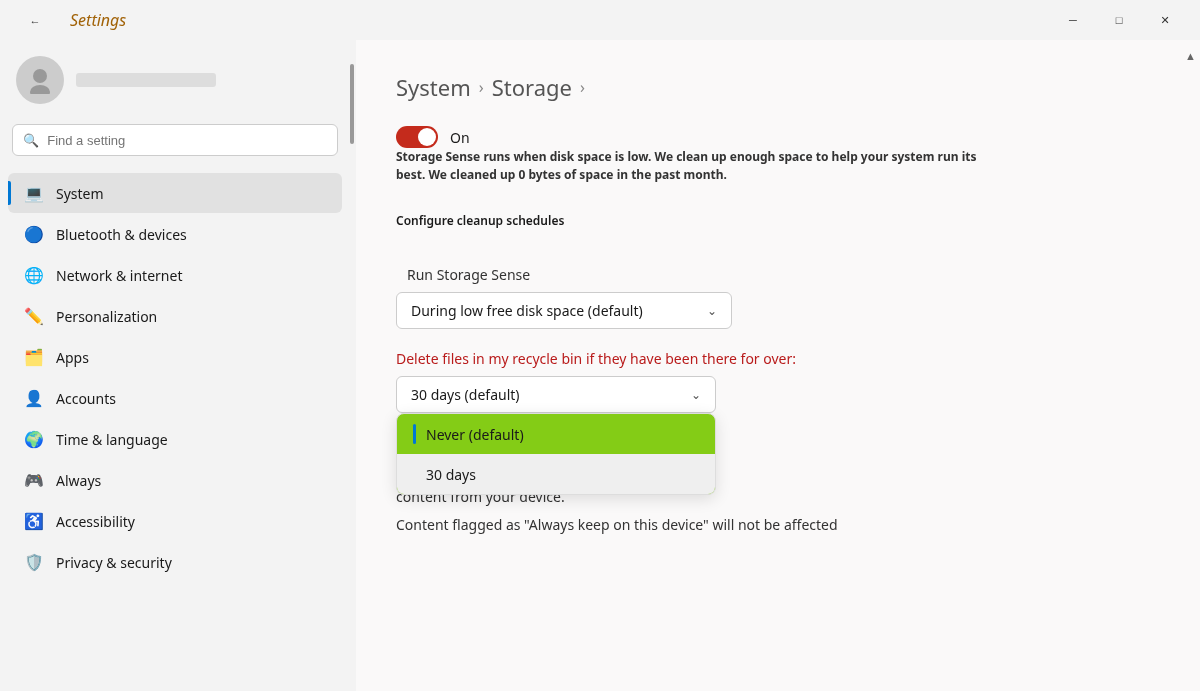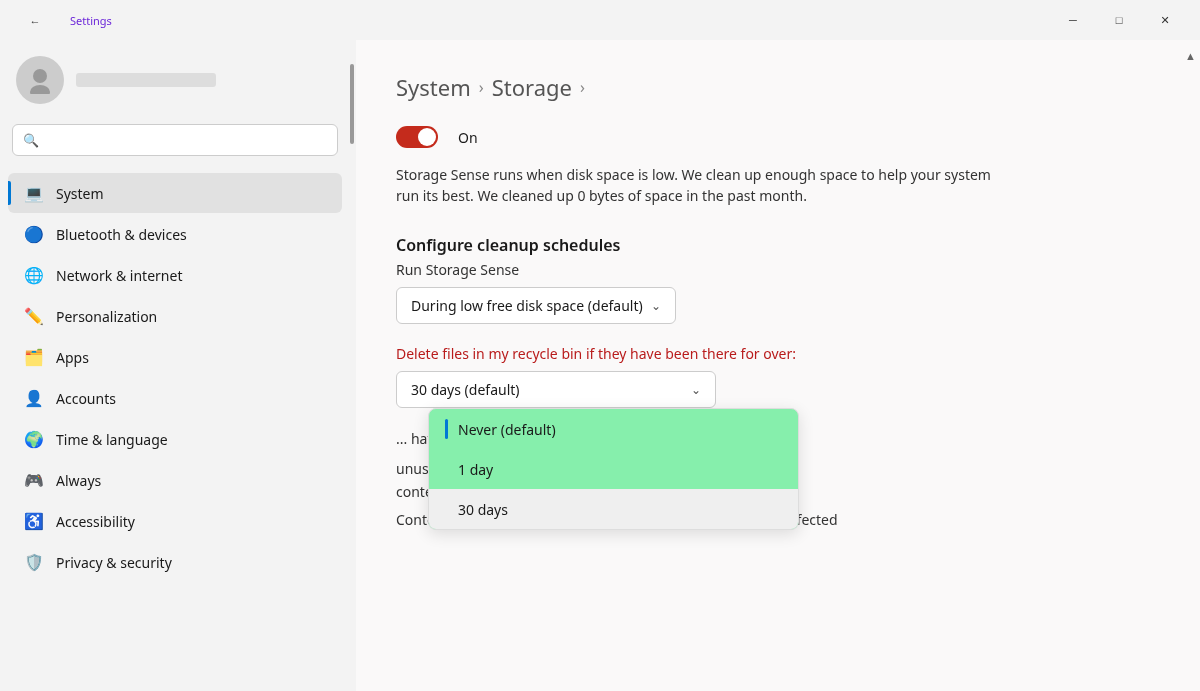--- a/index.html
+++ b/index.html
@@ -22,22 +22,23 @@
       padding: 0 12px;
       justify-content: space-between;
       flex-shrink: 0;
     }
     .titlebar-left {
       display: flex;
       align-items: center;
       gap: 12px;
     }
     .titlebar-title {
-      font-size: 11px;
-      color: #6d28d9;
+      font-size: 16px;
+      color: #a16207;
+      font-style: italic;
     }
     .titlebar-controls {
       display: flex;
       align-items: center;
     }
     .titlebar-btn {
       width: 46px;
       height: 32px;
       display: flex;
       align-items: center;
@@ -193,22 +194,21 @@
       color: #1a1a1a;
     }
     .breadcrumb-sep {
       font-size: 16px;
       color: #888;
     }
 
     .toggle-row {
       display: flex;
       align-items: center;
-      gap: 20px;
-      margin-bottom: 16px;
+      gap: 12px;
     }
     .toggle-pill {
       width: 42px;
       height: 22px;
       background: #c42b1c;
       border-radius: 11px;
       position: relative;
       display: flex;
       align-items: center;
       padding: 2px;
@@ -219,57 +219,59 @@
       background: white;
       border-radius: 50%;
       margin-left: auto;
     }
     .toggle-label {
       font-size: 14px;
       color: #1a1a1a;
     }
 
     .description-text {
-      font-size: 14px;
+      font-size: 12px;
       color: #333;
       line-height: 1.5;
       margin-bottom: 28px;
       max-width: 600px;
+      font-weight: bold;
     }
 
     .section-title {
-      font-size: 16px;
+      font-size: 12px;
       font-weight: 600;
       color: #1a1a1a;
-      margin-bottom: 4px;
+      margin-bottom: 36px;
     }
 
     .field-label {
       font-size: 14px;
       color: #333;
       margin-bottom: 8px;
+      margin-left: 11px;
     }
 
     .dropdown-container {
       position: relative;
       margin-bottom: 20px;
     }
 
     .dropdown-select {
       display: flex;
       align-items: center;
       justify-content: space-between;
       padding: 8px 14px;
       background: white;
       border: 1px solid #ccc;
       border-radius: 6px;
       font-size: 14px;
       color: #1a1a1a;
       cursor: pointer;
-      width: 280px;
+      width: 336px;
     }
 
     .dropdown-chevron {
       font-size: 12px;
       color: #555;
     }
 
     .field-label2 {
       font-size: 14px;
       color: #b91c1c;
@@ -289,28 +291,27 @@
       cursor: pointer;
       width: 320px;
       margin-bottom: 4px;
     }
 
     
     .dropdown-popup {
       position: absolute;
       top: 100%;
       left: 0;
-      width: 371px;
-      background: #86efac;
+      width: 320px;
+      background: #84cc16;
       border: 1px solid #ddd;
       border-radius: 8px;
       box-shadow: 0 4px 16px rgba(0,0,0,0.12);
       z-index: 100;
       overflow: hidden;
-      margin-left: 32px;
     }
     .dropdown-option {
       padding: 10px 16px;
       font-size: 14px;
       color: #1a1a1a;
       cursor: pointer;
       display: flex;
       align-items: center;
       gap: 10px;
     }
@@ -353,20 +354,21 @@
         <svg width="28" height="28" viewBox="0 0 28 28" fill="none">
           <circle cx="14" cy="10" r="7" fill="#999"></circle>
           <ellipse cx="14" cy="26" rx="10" ry="7" fill="#999"></ellipse>
         </svg>
       </div>
       <div class="user-name"></div>
     </div>
 
     <div class="search-box">
       <span class="search-icon-svg">🔍</span>
+      <input type="text" placeholder="Find a setting" style="">
     </div>
 
     <div class="nav-list">
 
     <div class="nav-item active">
     <span class="nav-icon">💻</span>
     <span>System</span>
   </div>
         <div class="nav-item">
     <span class="nav-icon">🔵</span>
@@ -447,24 +449,20 @@
         <span>30 days (default)</span>
         <span class="dropdown-chevron">⌄</span>
       </div>
 
       <div class="dropdown-popup">
 
       <div class="dropdown-option">
             <span class="option-indicator"></span>
             <span>Never (default)</span>
           </div>
-          <div class="dropdown-option">
-            <span class="option-indicator-empty"></span>
-            <span>1 day</span>
-          </div>
           <div class="dropdown-option highlighted">
             <span class="option-indicator-empty"></span>
             <span>30 days</span>
           </div>
         </div>
     </div>
 
     <div style="font-size:14px;color:#333;margin-top:8px;line-height:1.6;">
       <span>... </span><span>haven't been opened for</span>
     </div>

